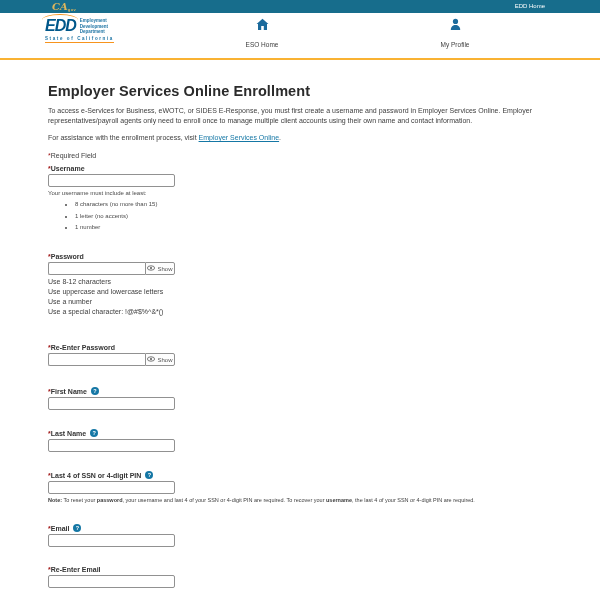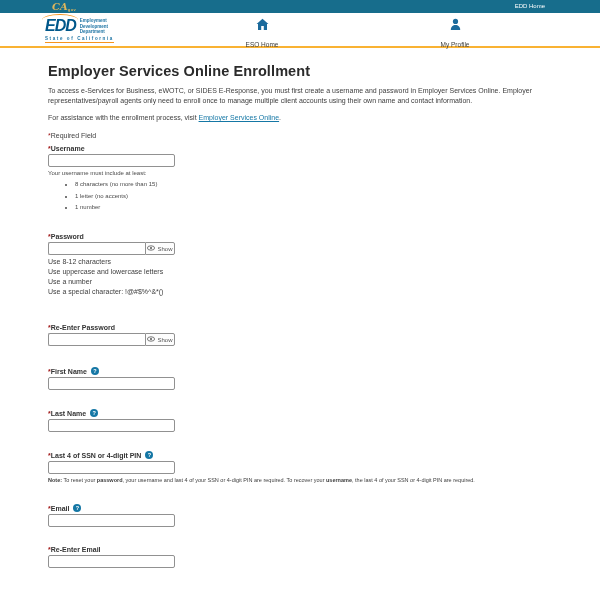--- a/index.html
+++ b/index.html
@@ -42,21 +42,21 @@
     right: 55px;
     top: 3px;
     color: #ffffff;
     font-size: 6px;
     text-decoration: none;
   }
 
   
   .site-header {
     position: relative;
-    height: 35px;
+    height: 47px;
     background: #ffffff;
     border-bottom: 2px solid #f9b233;
   }
   .edd-logo {
     position: absolute;
     left: 45px;
     top: 4px;
     cursor: pointer;
   }
   .edd-logo-row { display: flex; align-items: flex-start; position: relative; }
@@ -103,21 +103,21 @@
     cursor: pointer;
     text-decoration: none;
   }
   .nav-eso { left: 227px; }
   .nav-profile { left: 420px; }
   .nav-icon { display: block; height: 13px; margin-bottom: 3px; }
   .nav-label { font-size: 6.5px; color: #3d3d3d; }
 
   
   .main {
-    padding: 15px 48px 0 48px;
+    padding: 23px 48px 0 48px;
   }
   h1.page-title {
     font-size: 14.5px;
     font-weight: bold;
     color: #2b2b2b;
     letter-spacing: 0.1px;
   }
   .intro {
     margin-top: 7px;
     font-size: 7px;

